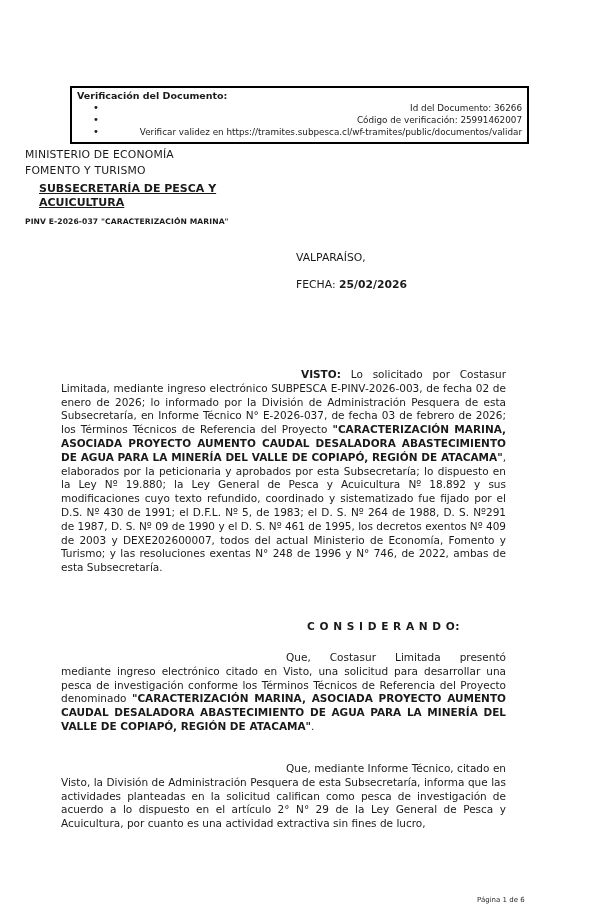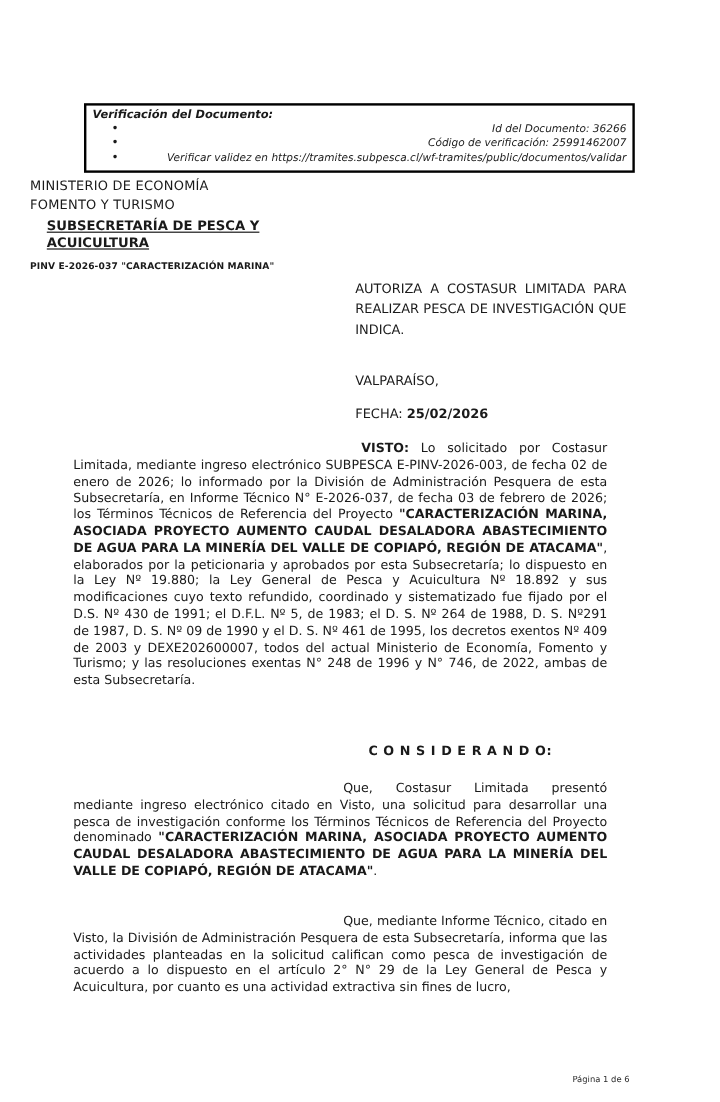--- a/index.html
+++ b/index.html
@@ -15,41 +15,40 @@
   }
   .b { font-weight: bold; }
 
   
   .verify-box {
     position: absolute;
     left: 70px; top: 86px;
     width: 459px;
     border: 2px solid #000000;
     padding: 2px 5px 4px 5px;
-    font-style: italic;
   }
   .verify-title { font-weight: bold; font-size: 9.5px; line-height: 12px; }
   .verify-list { list-style: none; font-size: 8.8px; line-height: 11.8px; margin-top: 1px; }
   .verify-list li { position: relative; padding-left: 33px; text-align: right; }
   .verify-list li::before { content: "\2022"; position: absolute; left: 16px; top: -1px; font-size: 10px; }
 
   
   .letterhead { position: absolute; left: 25px; top: 147px; width: 228px; text-align: left; }
   .ministry-line { font-size: 10.8px; line-height: 15.5px; letter-spacing: 0.2px; }
   .subsecretaria {
     margin: 4px auto 0; width: 200px;
     font-size: 11px; font-weight: bold; line-height: 13.5px;
     text-decoration: underline;
   }
   .project-ref { margin-top: 8px; font-size: 7.6px; font-weight: bold; letter-spacing: 0.1px; }
 
   
   .right-col { position: absolute; left: 296px; top: 233px; width: 226px; font-size: 10.8px; }
   .subject { text-align: justify; line-height: 16.8px; }
-  .city { margin-top: 28px; }
+  .city { margin-top: 18px; }
   .res-number { margin-top: 12px; }
   .res-date { margin-top: 14px; }
 
   
   .body-text {
     position: absolute;
     left: 61px; width: 445px;
     font-size: 10.5px; line-height: 13.8px;
     text-align: justify;
   }
@@ -79,21 +78,20 @@
   </div>
 
   <div class="letterhead">
     <div class="ministry-line">MINISTERIO DE ECONOMÍA</div>
     <div class="ministry-line">FOMENTO Y TURISMO</div>
     <div class="subsecretaria">SUBSECRETARÍA DE PESCA Y ACUICULTURA</div>
     <div class="project-ref">PINV E-2026-037 "CARACTERIZACIÓN MARINA"</div>
   </div>
 
   <div class="right-col">
-    <p class="subject">AUTORIZA A COSTASUR LIMITADA PARA REALIZAR PESCA DE INVESTIGACIÓN QUE INDICA.</p>
     <p class="city">VALPARAÍSO,</p>
     <p class="res-date"><span>FECHA: </span><span class="b">25/02/2026</span></p>
   </div>
 
   <p class="body-text p-visto"><span class="b">VISTO:</span><span> Lo solicitado por Costasur Limitada, mediante ingreso electrónico SUBPESCA E-PINV-2026-003, de fecha 02 de enero de 2026; lo informado por la División de Administración Pesquera de esta Subsecretaría, en Informe Técnico N° E-2026-037, de fecha 03 de febrero de 2026; los Términos Técnicos de Referencia del Proyecto </span><span class="b">"CARACTERIZACIÓN MARINA, ASOCIADA PROYECTO AUMENTO CAUDAL DESALADORA ABASTECIMIENTO DE AGUA PARA LA MINERÍA DEL VALLE DE COPIAPÓ, REGIÓN DE ATACAMA"</span><span>, elaborados por la peticionaria y aprobados por esta Subsecretaría; lo dispuesto en la Ley Nº 19.880; la Ley General de Pesca y Acuicultura Nº 18.892 y sus modificaciones cuyo texto refundido, coordinado y sistematizado fue fijado por el D.S. Nº 430 de 1991; el D.F.L. Nº 5, de 1983; el D. S. Nº 264 de 1988, D. S. Nº291 de 1987, D. S. Nº 09 de 1990 y el D. S. Nº 461 de 1995, los decretos exentos Nº 409 de 2003 y DEXE202600007, todos del actual Ministerio de Economía, Fomento y Turismo; y las resoluciones exentas N° 248 de 1996 y N° 746, de 2022, ambas de esta Subsecretaría.</span></p>
 
   <div class="considerando-heading">C O N S I D E R A N D O:</div>
 
   <p class="body-text p-cons1"><span>Que, Costasur Limitada presentó mediante ingreso electrónico citado en Visto, una solicitud para desarrollar una pesca de investigación conforme los Términos Técnicos de Referencia del Proyecto denominado </span><span class="b">"CARACTERIZACIÓN MARINA, ASOCIADA PROYECTO AUMENTO CAUDAL DESALADORA ABASTECIMIENTO DE AGUA PARA LA MINERÍA DEL VALLE DE COPIAPÓ, REGIÓN DE ATACAMA"</span><span>.</span></p>
 

